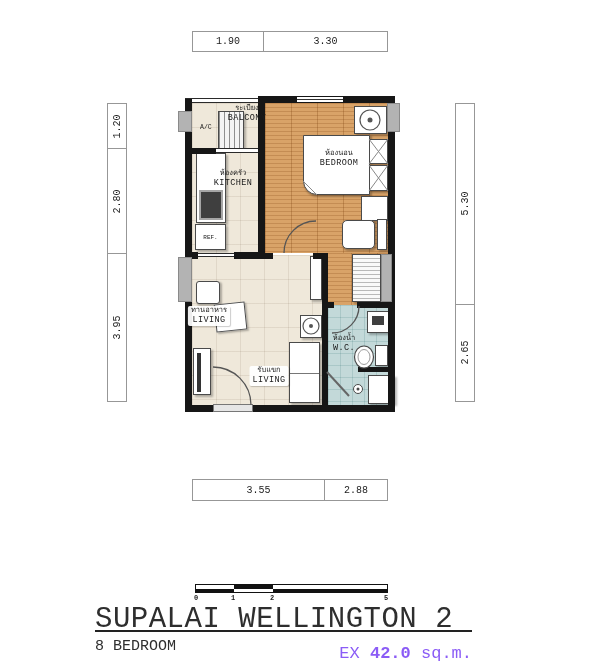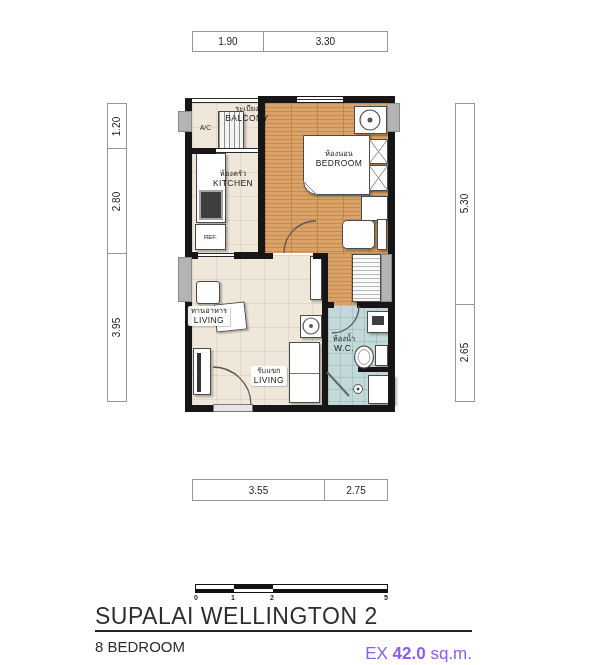--- a/index.html
+++ b/index.html
@@ -1,17 +1,17 @@
 <!DOCTYPE html>
 <html><head>
 <meta charset="utf-8">
 <style>
   html,body{margin:0;padding:0;background:#fff;}
   #canvas{position:relative;width:600px;height:665px;background:#fff;overflow:hidden;
-          font-family:Liberation Sans, sans-serif;color:#1c1c1c;}
+          font-family:Liberation Mono, monospace;color:#1c1c1c;}
   .a{position:absolute;box-sizing:border-box;}
   
   .dimbar{border:1px solid #979797;background:#fff;display:flex;z-index:50;}
   .dimbar.v{flex-direction:column;}
   .dcell{display:flex;align-items:center;justify-content:center;font-size:10px;color:#1c1c1c;}
   .dimbar.h .dcell{border-right:1px solid #979797;height:100%;}
   .dimbar.h .dcell:last-child{border-right:none;}
   .dimbar.v .dcell{border-bottom:1px solid #979797;width:100%;}
   .dimbar.v .dcell:last-child{border-bottom:none;}
   .vtext{transform:rotate(-90deg);white-space:nowrap;}
@@ -85,21 +85,21 @@
     <div class="dcell" style="height:97px">
         <span class="vtext">2.65</span>
       </div>
   </div>
 
   <div class="a dimbar h" style="left:192px;top:479px;width:196px;height:22px">
     <div class="dcell" style="width:133px">
         <span>3.55</span>
       </div>
     <div class="dcell" style="width:63px">
-        <span>2.75</span>
+        <span>2.88</span>
       </div>
   </div>
 
   <div class="a tile" style="left:192px;top:103px;width:66px;height:45px"></div>
   <div class="a tile" style="left:192px;top:148px;width:66px;height:107px"></div>
   <div class="a tile" style="left:192px;top:255px;width:133px;height:150px"></div>
   <div class="a wood" style="left:265px;top:103px;width:123px;height:150px"></div>
   <div class="a wood" style="left:325px;top:253px;width:63px;height:54px"></div>
   <div class="a wctile" style="left:328px;top:305px;width:60px;height:100px"></div>
 
@@ -226,21 +226,21 @@
       <div style="width:38px;background:#111"></div>
       <div style="width:39px;background:#fff"></div>
       <div style="flex:1;background:#111"></div>
     </div>
   </div>
   <span class="a tick" style="left:196px;top:594px">0</span>
   <span class="a tick" style="left:233px;top:594px">1</span>
   <span class="a tick" style="left:272px;top:594px">2</span>
   <span class="a tick" style="left:386px;top:594px">5</span>
 
-  <div class="a" style="left:95px;top:603px;font-size:23px;letter-spacing:.5px;color:#2e2e2e">SUPALAI WELLINGTON 2</div>
+  <div class="a" style="left:95px;top:603px;font-size:29px;letter-spacing:.5px;color:#2e2e2e">SUPALAI WELLINGTON 2</div>
   <div class="a fline" style="left:95px;top:630px;width:377px;height:2px"></div>
   <div class="a" style="left:95px;top:638px;font-size:15px;color:#2e2e2e">8 BEDROOM</div>
   <div class="a" style="right:128px;top:644px;font-size:17px;color:#8b5cf6">
     <span>EX</span>
     <b>42.0</b>
     <span>sq.m.</span>
   </div>
 
 </div>
 

